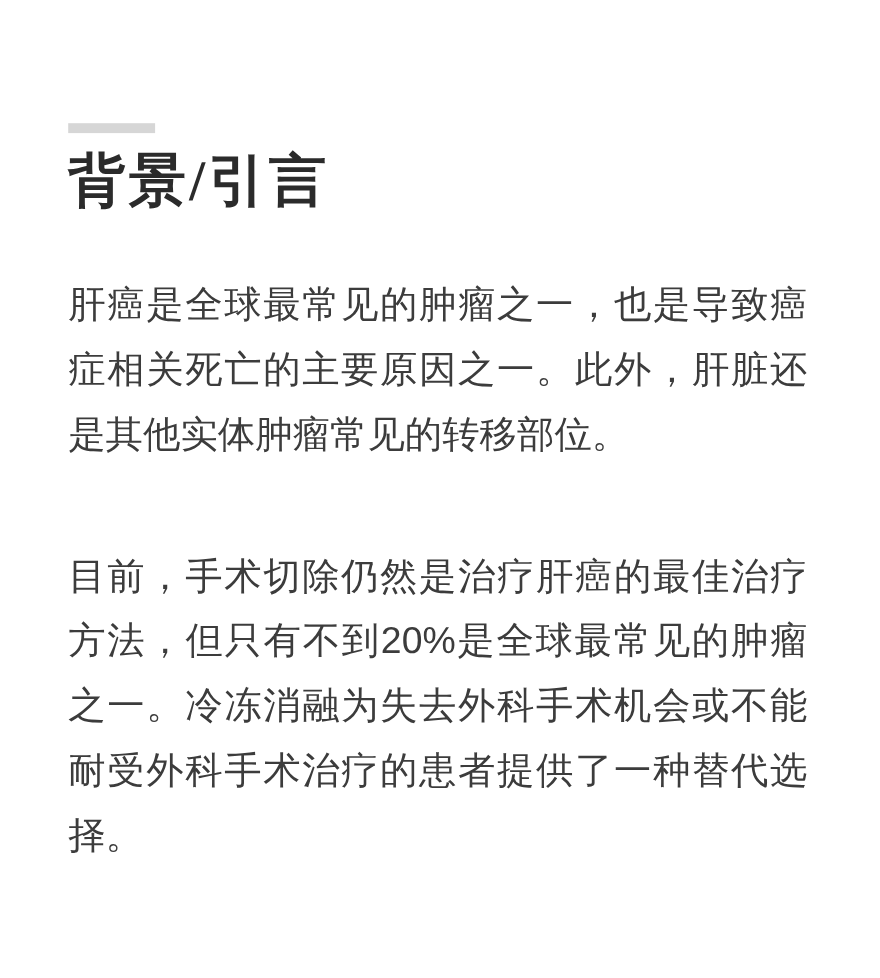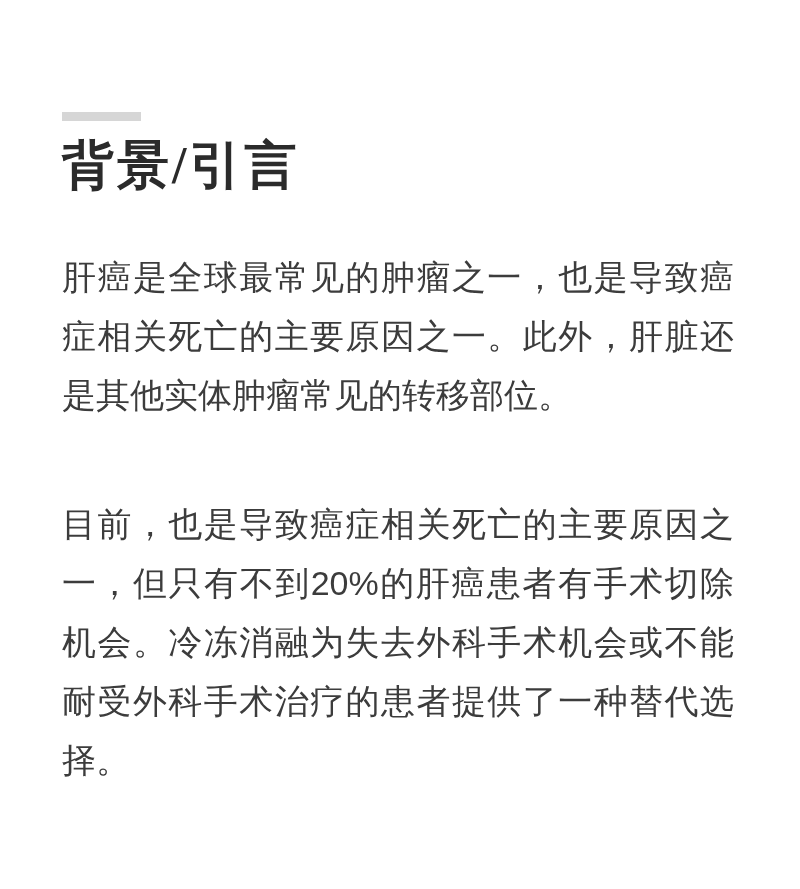--- a/index.html
+++ b/index.html
@@ -60,16 +60,16 @@
 
 <div class="page">
   <div class="content">
 
     <div class="accent-bar"></div>
 
     <h1 class="title">背景/引言</h1>
 
     <p class="para"><strong class="lead">肝癌</strong><span>是全球最常见的肿瘤之一，也是导致癌症相关死亡的主要原因之一。此外，肝脏还是其他实体肿瘤常见的转移部位。</span></p>
 
-    <p class="para para-2"><span>目前，也是导致癌症相关死亡的主要原因之一，但只有不到20%的肝癌患者有手术切除机会。冷冻消融为失去外科手术机会或不能耐受外科手术治疗的患者提供了一种替代选择。</span></p>
+    <p class="para para-2"><span>目前，手术切除仍然是治疗肝癌的最佳治疗方法，但只有不到20%是全球最常见的肿瘤之一。冷冻消融为失去外科手术机会或不能耐受外科手术治疗的患者提供了一种替代选择。</span></p>
 
   </div>
 </div>
 
 </body></html>

